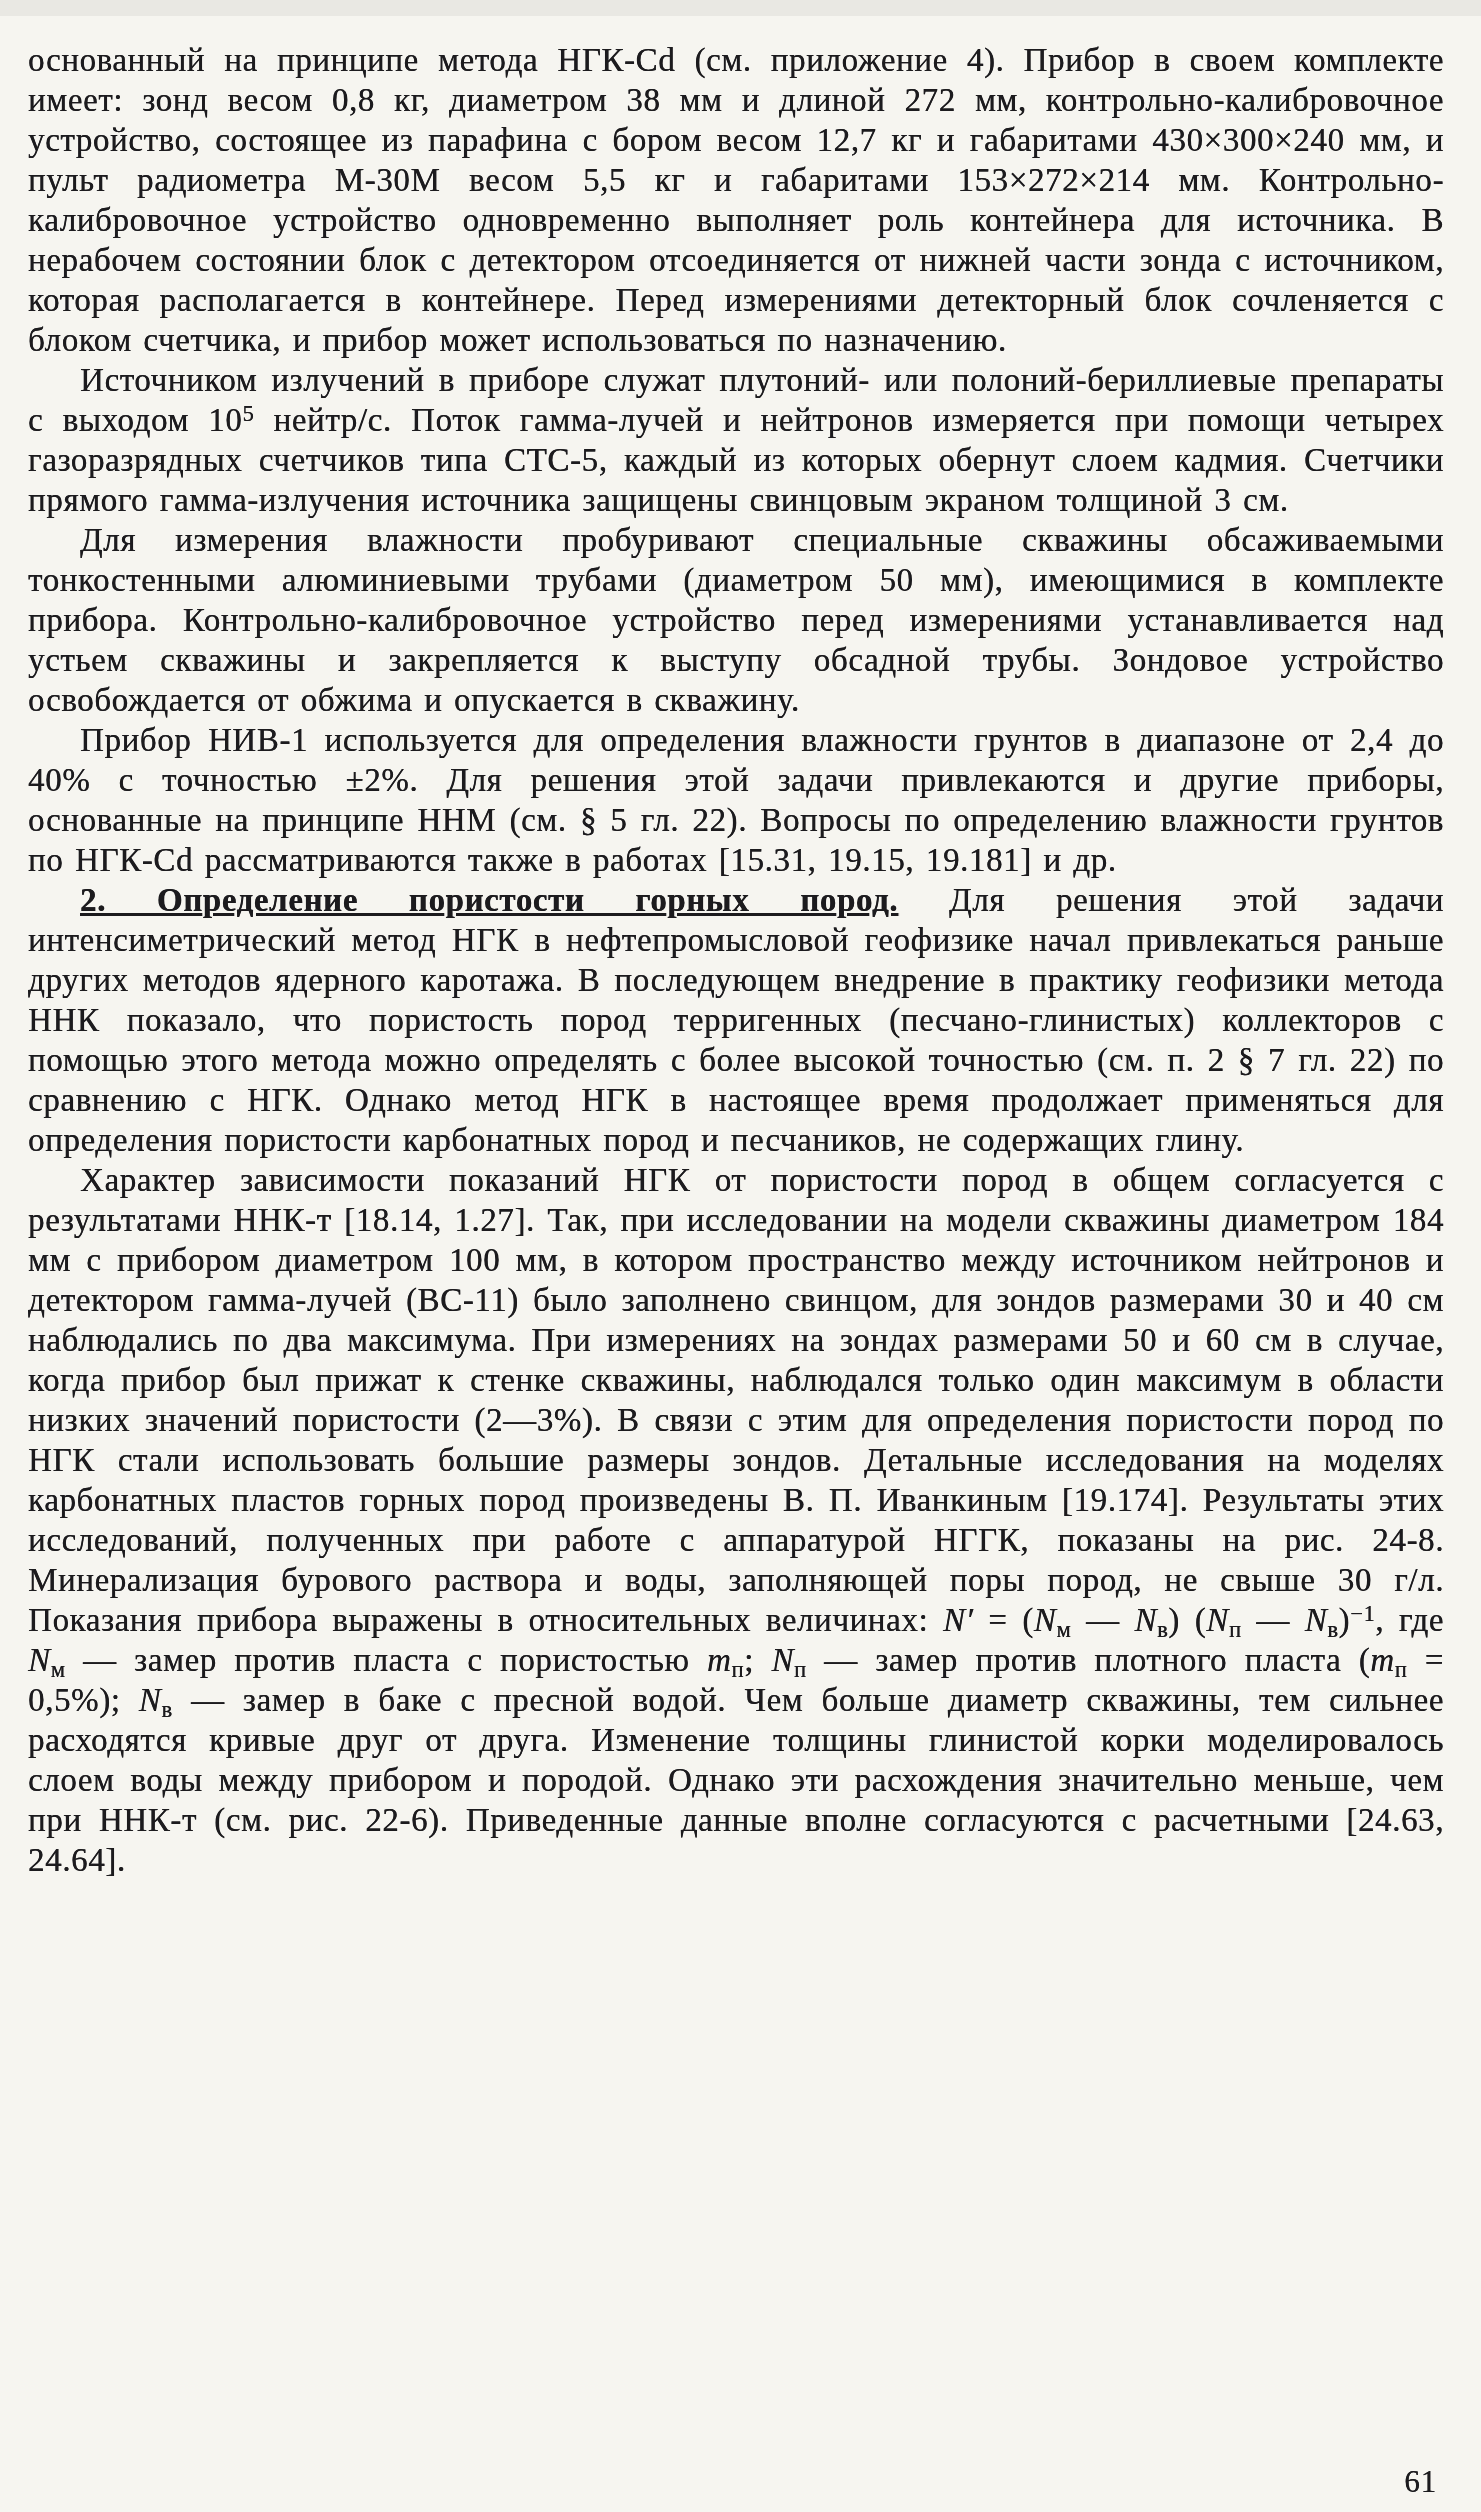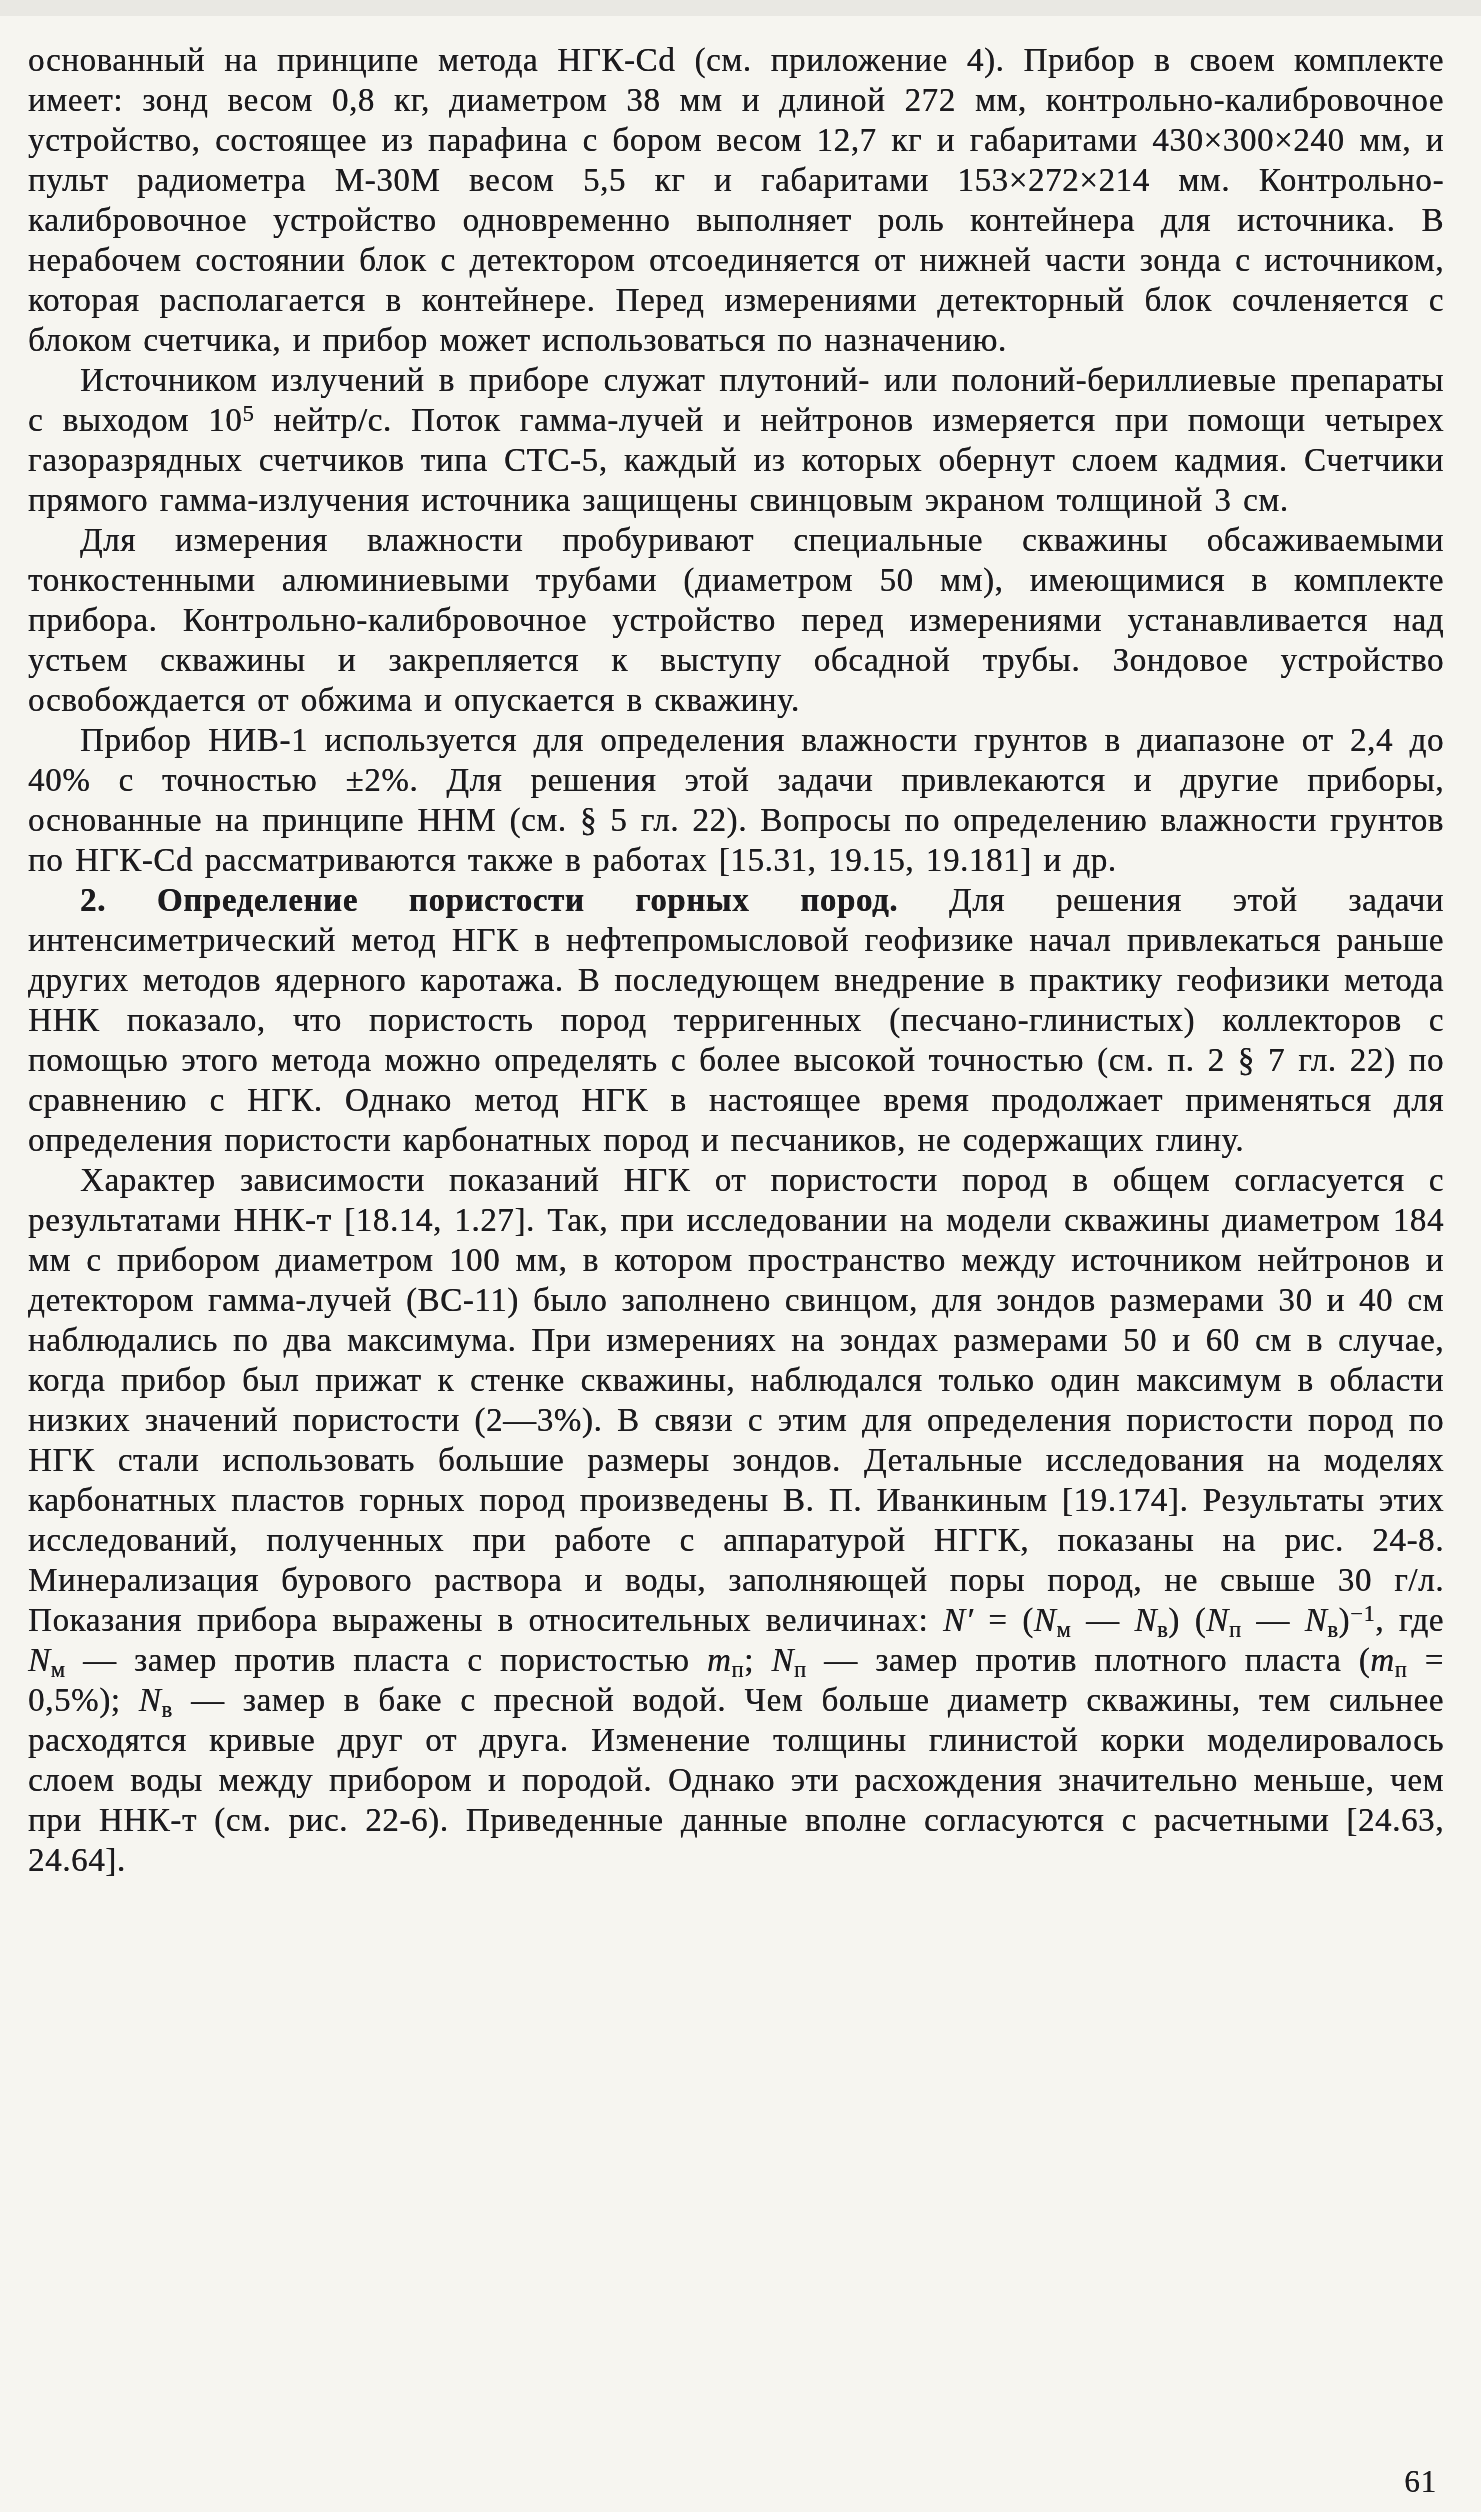--- a/index.html
+++ b/index.html
@@ -26,20 +26,21 @@
     text-shadow: 0.3px 0 0 currentColor; 
   }
   .text-block p {
     margin: 0;
   }
   .text-block p.indent {
     text-indent: 52px;
   }
   .text-block b {
     font-weight: bold;
+    text-decoration: underline;
   }
   .text-block i {
     font-style: italic;
   }
   .text-block sub {
     font-size: 68%;
     line-height: 0;
     vertical-align: -0.25em;
   }
   .text-block sup {

